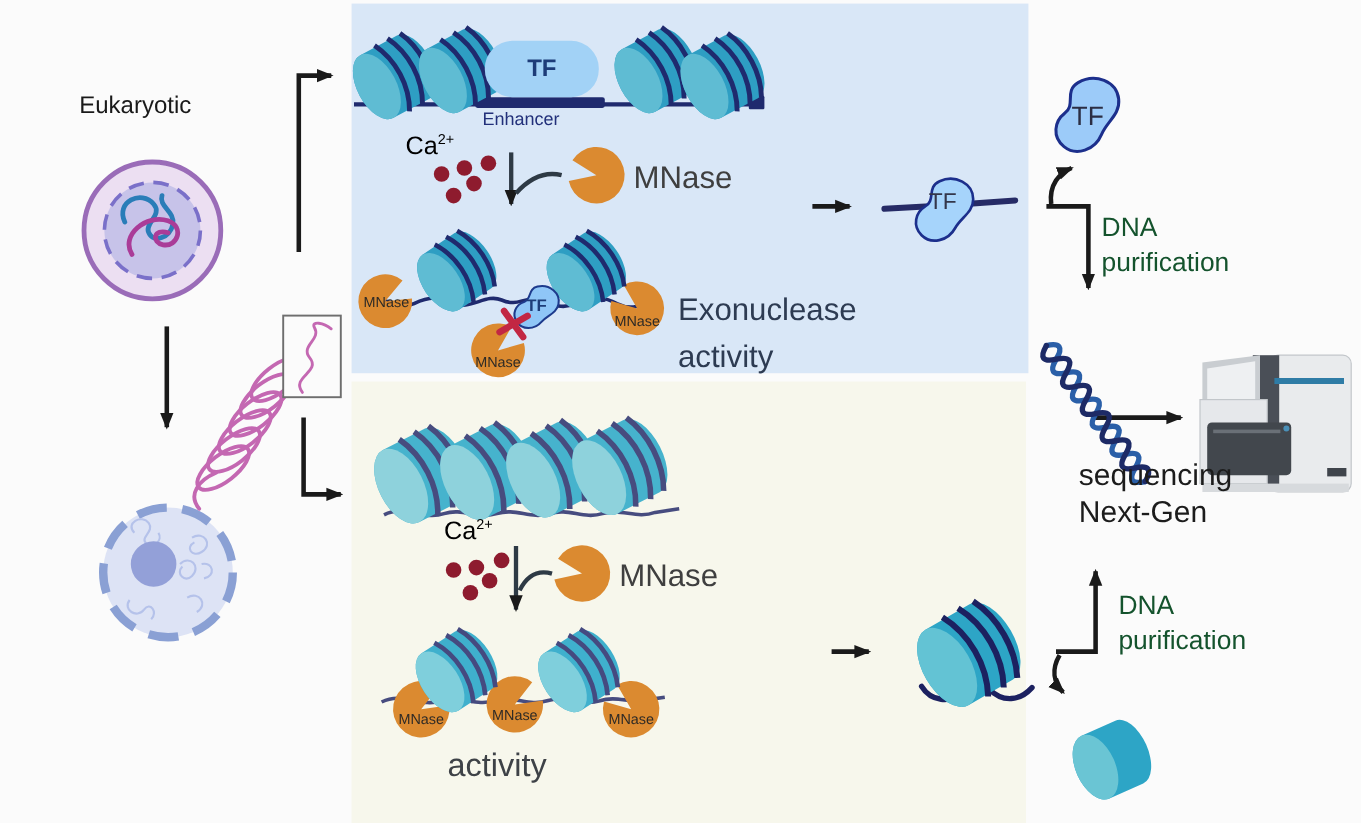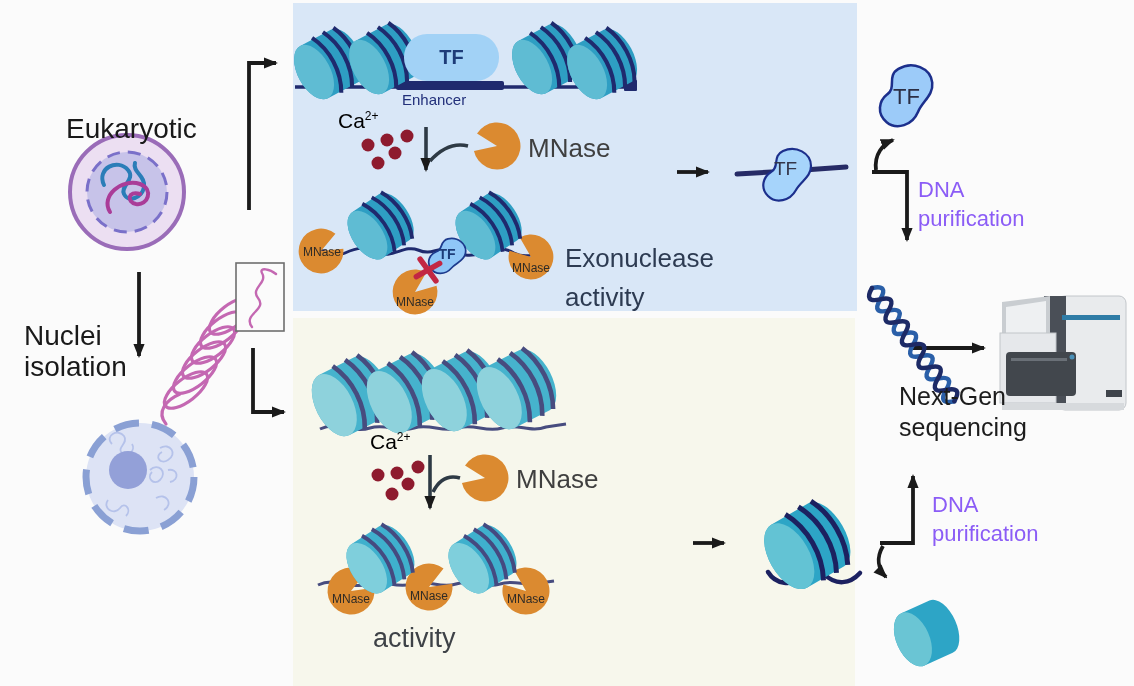--- a/index.html
+++ b/index.html
@@ -3,33 +3,33 @@
 <meta charset="utf-8">
 <style>
   html,body{margin:0;padding:0;background:#fff;}
   #stage{position:relative;width:1134px;height:686px;background:#fbfbfb;overflow:hidden;
          font-family:"Liberation Sans",sans-serif;color:#1b1b1b;}
   .panel{position:absolute;}
   #panel-exo{left:293px;top:3px;width:564px;height:308px;background:#d9e7f7;}
   #panel-endo{left:293px;top:318px;width:562px;height:368px;background:#f7f7ec;}
   svg.canvas{position:absolute;left:0;top:0;z-index:2;}
   .lbl{position:absolute;z-index:3;white-space:nowrap;}
-  .big{font-size:28px;line-height:31px;color:#191919;margin-top:40px;}
+  .big{font-size:20px;line-height:31px;color:#191919;}
   .title-exo{font-size:26px;line-height:39px;color:#2d3b52;}
   .title-endo{font-size:27px;line-height:38px;color:#3e4247;}
   .mnase-big{font-size:26px;color:#3f3f3f;}
   .mnase-small{font-size:12px;font-weight:500;color:#2f2b26;text-align:center;width:54px;}
   .ca{font-size:21px;color:#000000;}
   .ca sup{font-size:12px;}
   .navy{color:#22307a;}
   #tf-pill{position:absolute;left:404px;top:34px;width:95px;height:47px;border-radius:23px;
            background:#a2d2f6;z-index:3;text-align:center;line-height:47px;
            font-size:20px;font-weight:bold;color:#1d3c78;}
   .tf-txt{font-weight:bold;color:#1d3c78;}
-  .purif{font-size:22px;line-height:29px;color:#8b5cf6;}
+  .purif{font-size:22px;line-height:29px;color:#14532d;}
   .nextgen{font-size:25px;line-height:31px;color:#1c1c1c;}
 </style>
 </head>
 <body>
 
 <div id="stage">
 
   <div id="panel-exo" class="panel"></div>
   <div id="panel-endo" class="panel"></div>
 
@@ -183,24 +183,20 @@
 
     <path d="M768,572 C776,585 792,586 802,577 M824,574 C836,586 850,584 860,573" fill="none" stroke="#1c2160" stroke-width="4.5" stroke-linecap="round"></path>
     <use href="#nuc" style="--body:#2da5c6;--face:#63c3d4;--wrap:#1c2160" transform="translate(812,543) rotate(-30) scale(1.25) translate(-45,-32)"></use>
 
     <use href="#nucbare" style="--body:#2da5c6;--face:#6ac5d4" transform="translate(927,633) rotate(-24) scale(1.1) translate(-38,-32)"></use>
   </svg>
 
   <div class="lbl big" style="left:66px;top:73px">
     <div>Eukaryotic</div>
   </div>
-  <div class="lbl big" style="left:24px;top:280px">
-    <div>Nuclei</div>
-    <div>isolation</div>
-  </div>
 
   <div id="tf-pill">
     <span>TF</span>
   </div>
   <div class="lbl navy" style="left:402px;top:91px;width:102px;font-size:15px;font-weight:500">Enhancer</div>
 
   <div class="lbl ca" style="left:338px;top:109px">
     <span>Ca</span><sup>2+</sup>
   </div>
   <div class="lbl mnase-big" style="left:528px;top:133px">MNase</div>
@@ -230,22 +226,22 @@
 
   <div class="lbl" style="left:774px;top:158px;font-size:19px;color:#33364a;font-weight:500">TF</div>
   <div class="lbl" style="left:893px;top:84px;font-size:22px;color:#2b2e44;font-weight:500">TF</div>
 
   <div class="lbl purif" style="left:918px;top:175px">
     <div>DNA</div>
     <div>purification</div>
   </div>
 
   <div class="lbl nextgen" style="left:899px;top:381px">
+    <div>sequencing</div>
     <div>Next-Gen</div>
-    <div>sequencing</div>
   </div>
 
   <div class="lbl purif" style="left:932px;top:490px">
     <div>DNA</div>
     <div>purification</div>
   </div>
 
 </div>
 
 </body></html>

